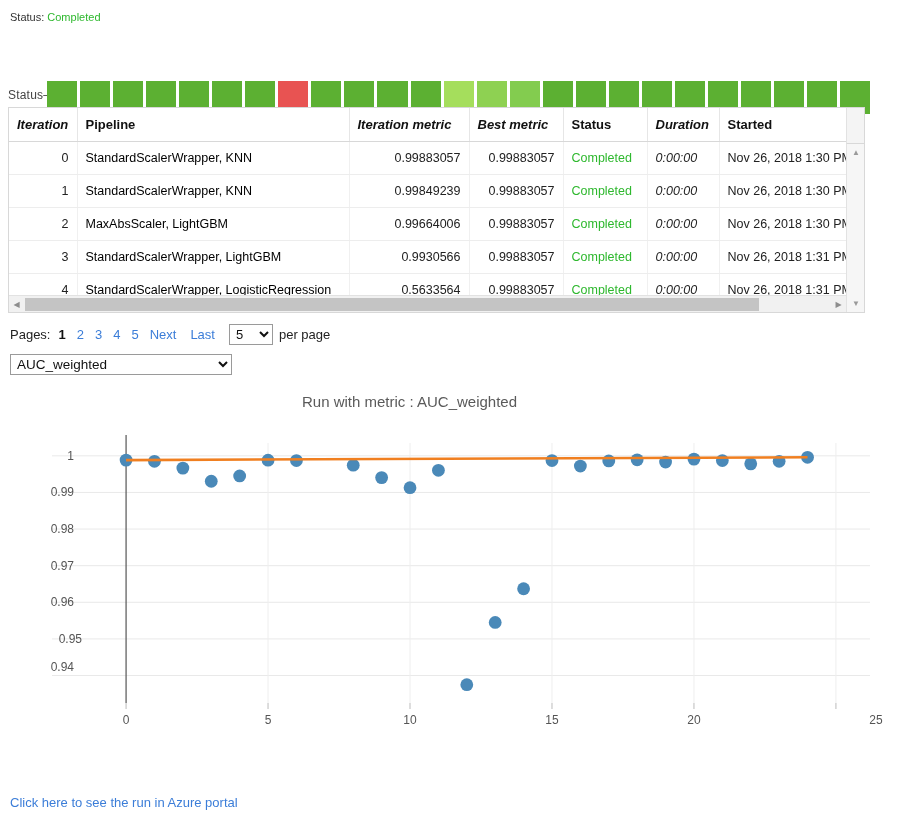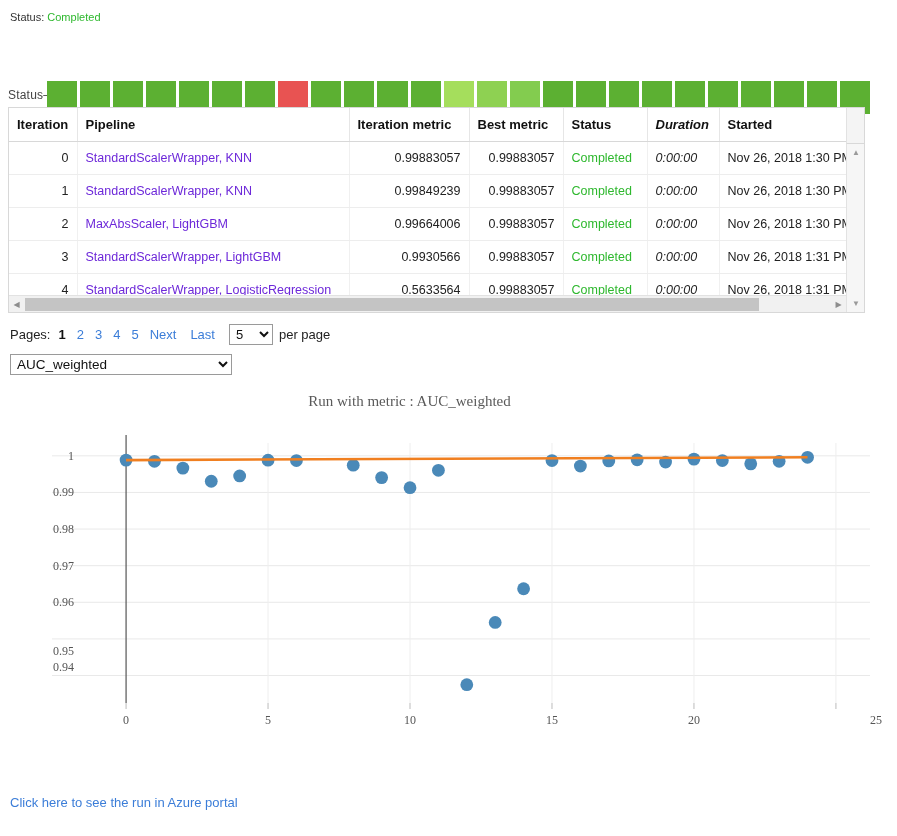--- a/index.html
+++ b/index.html
@@ -104,22 +104,22 @@
     overflow: hidden;
   }
   #grid-table td:last-child { border-right: none; }
   .c-iter   { width: 68px;  text-align: right; }
   .c-pipe   { width: 272px; }
   .c-imetric{ width: 120px; text-align: right; }
   .c-bmetric{ width: 94px;  text-align: right; }
   .c-status { width: 84px; }
   .c-dur    { width: 72px; font-style: italic; }
   .c-start  { width: 127px; }
-  th.c-iter, th.c-imetric, th.c-bmetric { text-align: left; }
-  .pipeline-link { color: #6d28d9; cursor: pointer; }
+  th.c-iter, th.c-imetric, th.c-bmetric { text-align: left; font-style: italic; }
+  .pipeline-link { color: #000000; cursor: pointer; }
   .status-ok { color: #2eb82e; }
 
   
   #tbl-vscroll {
     position: absolute;
     right: 0; top: 36px;
     width: 18px; bottom: 0;
     background: #f6f6f6;
     border-left: 1px solid #e2e2e2;
   }
@@ -203,21 +203,20 @@
     color: #111;
     display: block;
   }
 
   
   #chart-area {
     position: relative;
     margin-top: 8px;
     width: 819px;
     height: 370px;
-    font-family: Liberation Serif, serif;
   }
   #chart-title {
     text-align: center;
     font-size: 15px;
     color: #5a5a5a;
     padding-top: 10px;
   }
   #plot {
     position: absolute;
     left: 0; top: 48px;
@@ -438,21 +437,21 @@
         <circle cx="665.5620437956204" cy="31.042253521127094" r="6.4" fill="#4a89b8"></circle>
         <circle cx="693.9562043795621" cy="28.112676056338273" r="6.4" fill="#4a89b8"></circle>
         <circle cx="722.3503649635037" cy="29.5774647887325" r="6.4" fill="#4a89b8"></circle>
         <circle cx="750.7445255474453" cy="32.873239436619826" r="6.4" fill="#4a89b8"></circle>
         <circle cx="779.1386861313869" cy="30.30985915492957" r="6.4" fill="#4a89b8"></circle>
         <circle cx="807.5328467153284" cy="26.281690140845114" r="6.4" fill="#4a89b8"></circle>
         <polyline points="126.07299270072993,29.10140845070444 807.5328467153284,26.281690140845114" fill="none" stroke="#f07f20" stroke-width="2.6"></polyline>
       </svg>
     <div id="y-labels">
         <div class="ylabel" style="top: 236px; left: 0px; width: 80px;">0.94</div>
-        <div class="ylabel" style="top: 207.915px; left: 0px; width: 80px; margin-top: 12px;">0.95</div>
+        <div class="ylabel" style="top: 207.915px; left: 8px; width: 80px;">0.95</div>
         <div class="ylabel" style="top: 171.296px; left: 0px; width: 80px;">0.96</div>
         <div class="ylabel" style="top: 134.676px; left: 0px; width: 80px;">0.97</div>
         <div class="ylabel" style="top: 98.0563px; left: 0px; width: 80px;">0.98</div>
         <div class="ylabel" style="top: 61.4366px; left: 0px; width: 80px;">0.99</div>
         <div class="ylabel" style="top: 24.8169px; left: 0px; width: 80px;">1</div>
       </div>
     <div id="x-labels">
         <div class="xlabel" style="left: 126.073px; top: 282px;">0</div>
         <div class="xlabel" style="left: 268.044px; top: 282px;">5</div>
         <div class="xlabel" style="left: 410.015px; top: 282px;">10</div>

